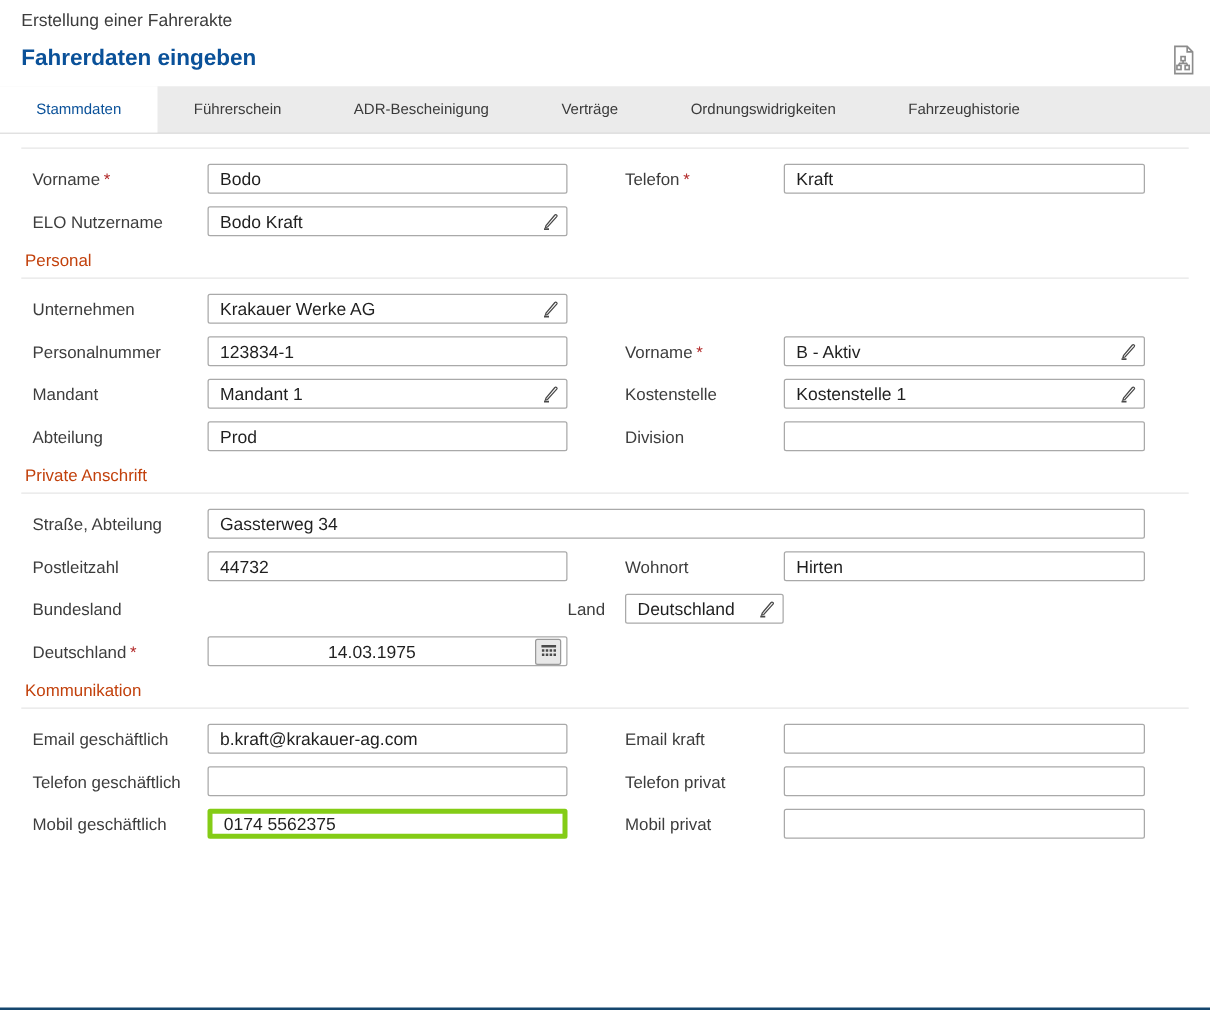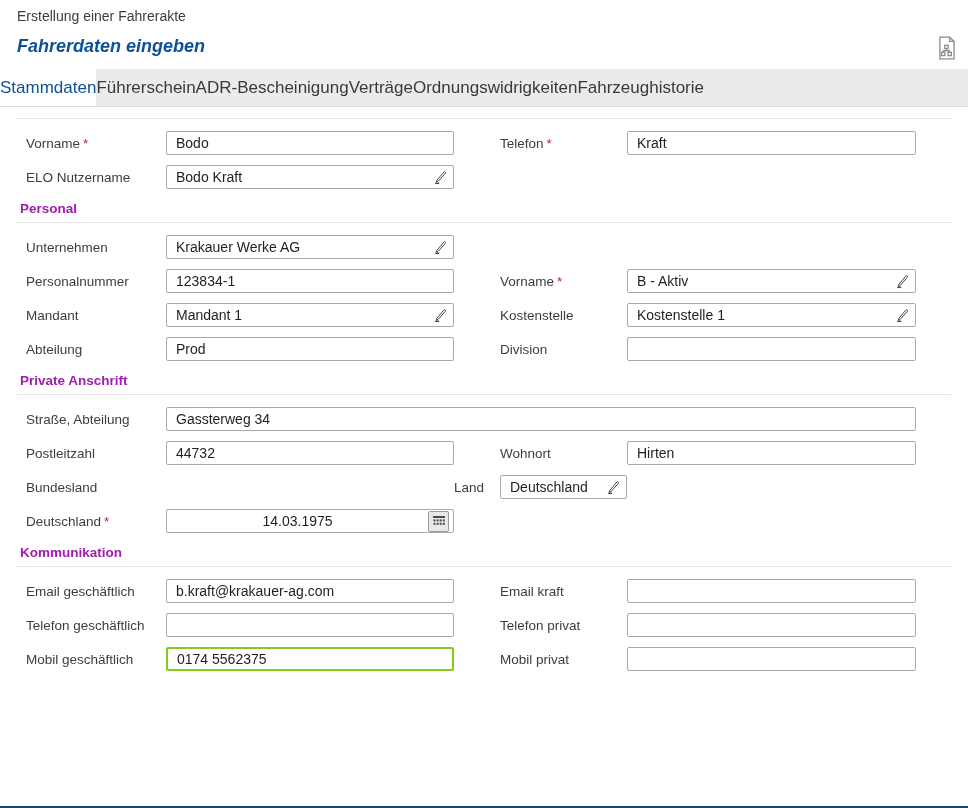--- a/index.html
+++ b/index.html
@@ -3,37 +3,37 @@
 <meta charset="utf-8">
 <style>
   * { box-sizing: border-box; }
   html,body { margin:0; padding:0; }
   body {
     width:968px; height:808px; position:relative; overflow:hidden;
     background:#fff; font-family:"Liberation Sans", sans-serif; color:#3d3d3d;
   }
   .header { padding:9px 17px 0 17px; }
   .breadcrumb { font-size:14px; color:#3c3c3c; line-height:15px; }
-  .page-title { margin-top:11px; font-size:18px; font-weight:700; color:#0a5199; line-height:22px;font-style:italic; }
+  .page-title { margin-top:11px; font-size:18px; font-weight:700; color:#0a5199; line-height:22px; }
   .title-icon { position:absolute; top:36px; right:10px; width:22px; height:24px; cursor:pointer; }
 
   .tabs { display:flex; margin-top:12px; height:38px; background:#ebebeb; border-bottom:1px solid #dcdcdc; }
-  .tab { padding:0 0; line-height:37px; font-size:17px; color:#3a3a3a; cursor:pointer; white-space:nowrap; }
+  .tab { padding:0 29px; line-height:37px; font-size:12px; color:#3a3a3a; cursor:pointer; white-space:nowrap; }
   .tab.active { background:#fff; color:#0a5199; }
 
   .content { padding:11px 17px 0 17px; }
   .rule { border:none; border-top:1px solid #e6e6e6; margin:5px 0 12px 0; }
   .rule.first { margin-top:0; }
-  .section-title { margin-top:12px; padding-left:3px; font-size:13.5px; font-weight:700; color:#a21caf; line-height:16px; }
+  .section-title { margin-top:12px; padding-left:3px; font-size:13.5px; font-weight:400; color:#c2410c; line-height:16px; }
 
   .row { display:grid; grid-template-columns:140px 288px 46px 127px 289px; align-items:center; margin-bottom:10px; padding-left:9px; }
   .row .lbl { font-size:13.5px; color:#3d3d3d; padding-right:6px; white-space:nowrap; }
   .req { color:#b22929; margin-left:3px; }
   .field { height:24px; border:1px solid #a9a9a9; border-radius:2px; background:#fff; display:flex; align-items:center; padding-right:4px; }
-  .field.focused { border:2px solid #84cc16;justify-content:center; }
+  .field.focused { border:4px solid #84cc16;justify-content:center; }
   .field input { flex:1; min-width:0; height:100%; border:none; outline:none; background:transparent; padding:0 9px; font-size:14px; color:#1f1f1f; font-family:"Liberation Sans", sans-serif; }
   .field input.center { text-align:center; }
   .field.fullwidth { grid-column: 2 / 6; }
   .spacer { }
 
   .pencil { flex:0 0 auto; width:16px; height:16px; cursor:pointer; }
   .cal-btn { flex:0 0 auto; width:21px; height:21px; background:#e8e8e8; border:1px solid #9a9a9a; border-radius:2px; display:flex; align-items:center; justify-content:center; cursor:pointer; padding:0; }
 
   .footer-line { position:absolute; left:0; bottom:0; width:100%; height:2px; background:#15466e; }
 </style>

